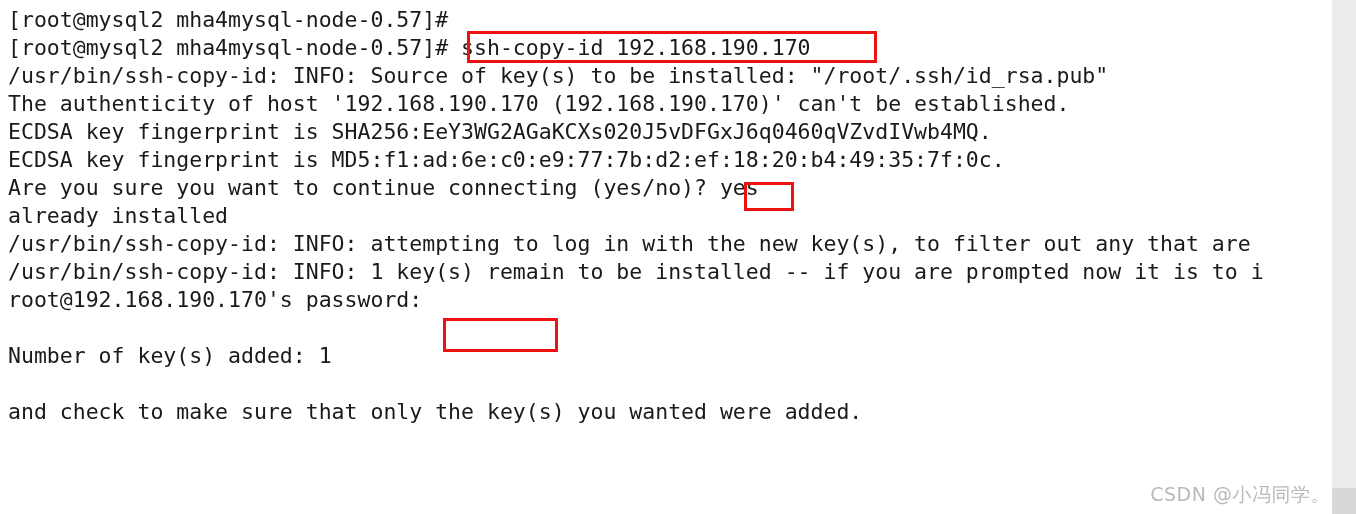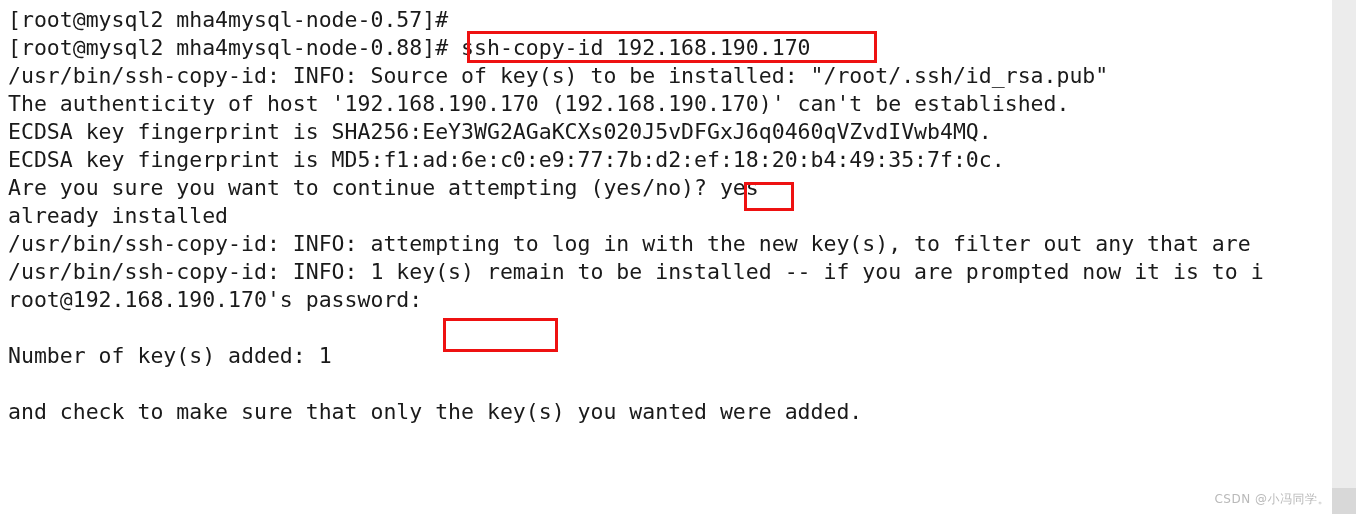--- a/index.html
+++ b/index.html
@@ -71,47 +71,47 @@
     top: 318px;
     width: 115px;
     height: 34px;
   }
   
   #watermark {
     position: absolute;
     right: 26px;
     bottom: 6px;
     font-family: "DejaVu Sans", "Liberation Sans", sans-serif;
-    font-size: 12px;
+    font-size: 19px;
     color: #b9b9b9;
     white-space: nowrap;
     letter-spacing: 0.5px;
   }
   #wm-badge {
     position: absolute;
     right: 0px;
     bottom: 0px;
     width: 24px;
     height: 26px;
     background: #d8d8d8;
   }
 </style>
 </head>
 <body>
 
 <div id="screen">
 
   <div id="terminal">
     <div class="line">[root@mysql2 mha4mysql-node-0.57]#</div>
-    <div class="line">[root@mysql2 mha4mysql-node-0.88]# ssh-copy-id 192.168.190.170</div>
+    <div class="line">[root@mysql2 mha4mysql-node-0.57]# ssh-copy-id 192.168.190.170</div>
     <div class="line">/usr/bin/ssh-copy-id: INFO: Source of key(s) to be installed: "/root/.ssh/id_rsa.pub"</div>
     <div class="line">The authenticity of host '192.168.190.170 (192.168.190.170)' can't be established.</div>
     <div class="line">ECDSA key fingerprint is SHA256:EeY3WG2AGaKCXs020J5vDFGxJ6q0460qVZvdIVwb4MQ.</div>
     <div class="line">ECDSA key fingerprint is MD5:f1:ad:6e:c0:e9:77:7b:d2:ef:18:20:b4:49:35:7f:0c.</div>
-    <div class="line">Are you sure you want to continue attempting (yes/no)? yes</div>
+    <div class="line">Are you sure you want to continue connecting (yes/no)? yes</div>
     <div class="line">already installed</div>
     <div class="line">/usr/bin/ssh-copy-id: INFO: attempting to log in with the new key(s), to filter out any that are</div>
     <div class="line">/usr/bin/ssh-copy-id: INFO: 1 key(s) remain to be installed -- if you are prompted now it is to i</div>
     <div class="line">root@192.168.190.170's password:</div>
     <div class="line blank"></div>
     <div class="line">Number of key(s) added: 1</div>
     <div class="line blank"></div>
     <div class="line">and check to make sure that only the key(s) you wanted were added.</div>
   </div>
 

